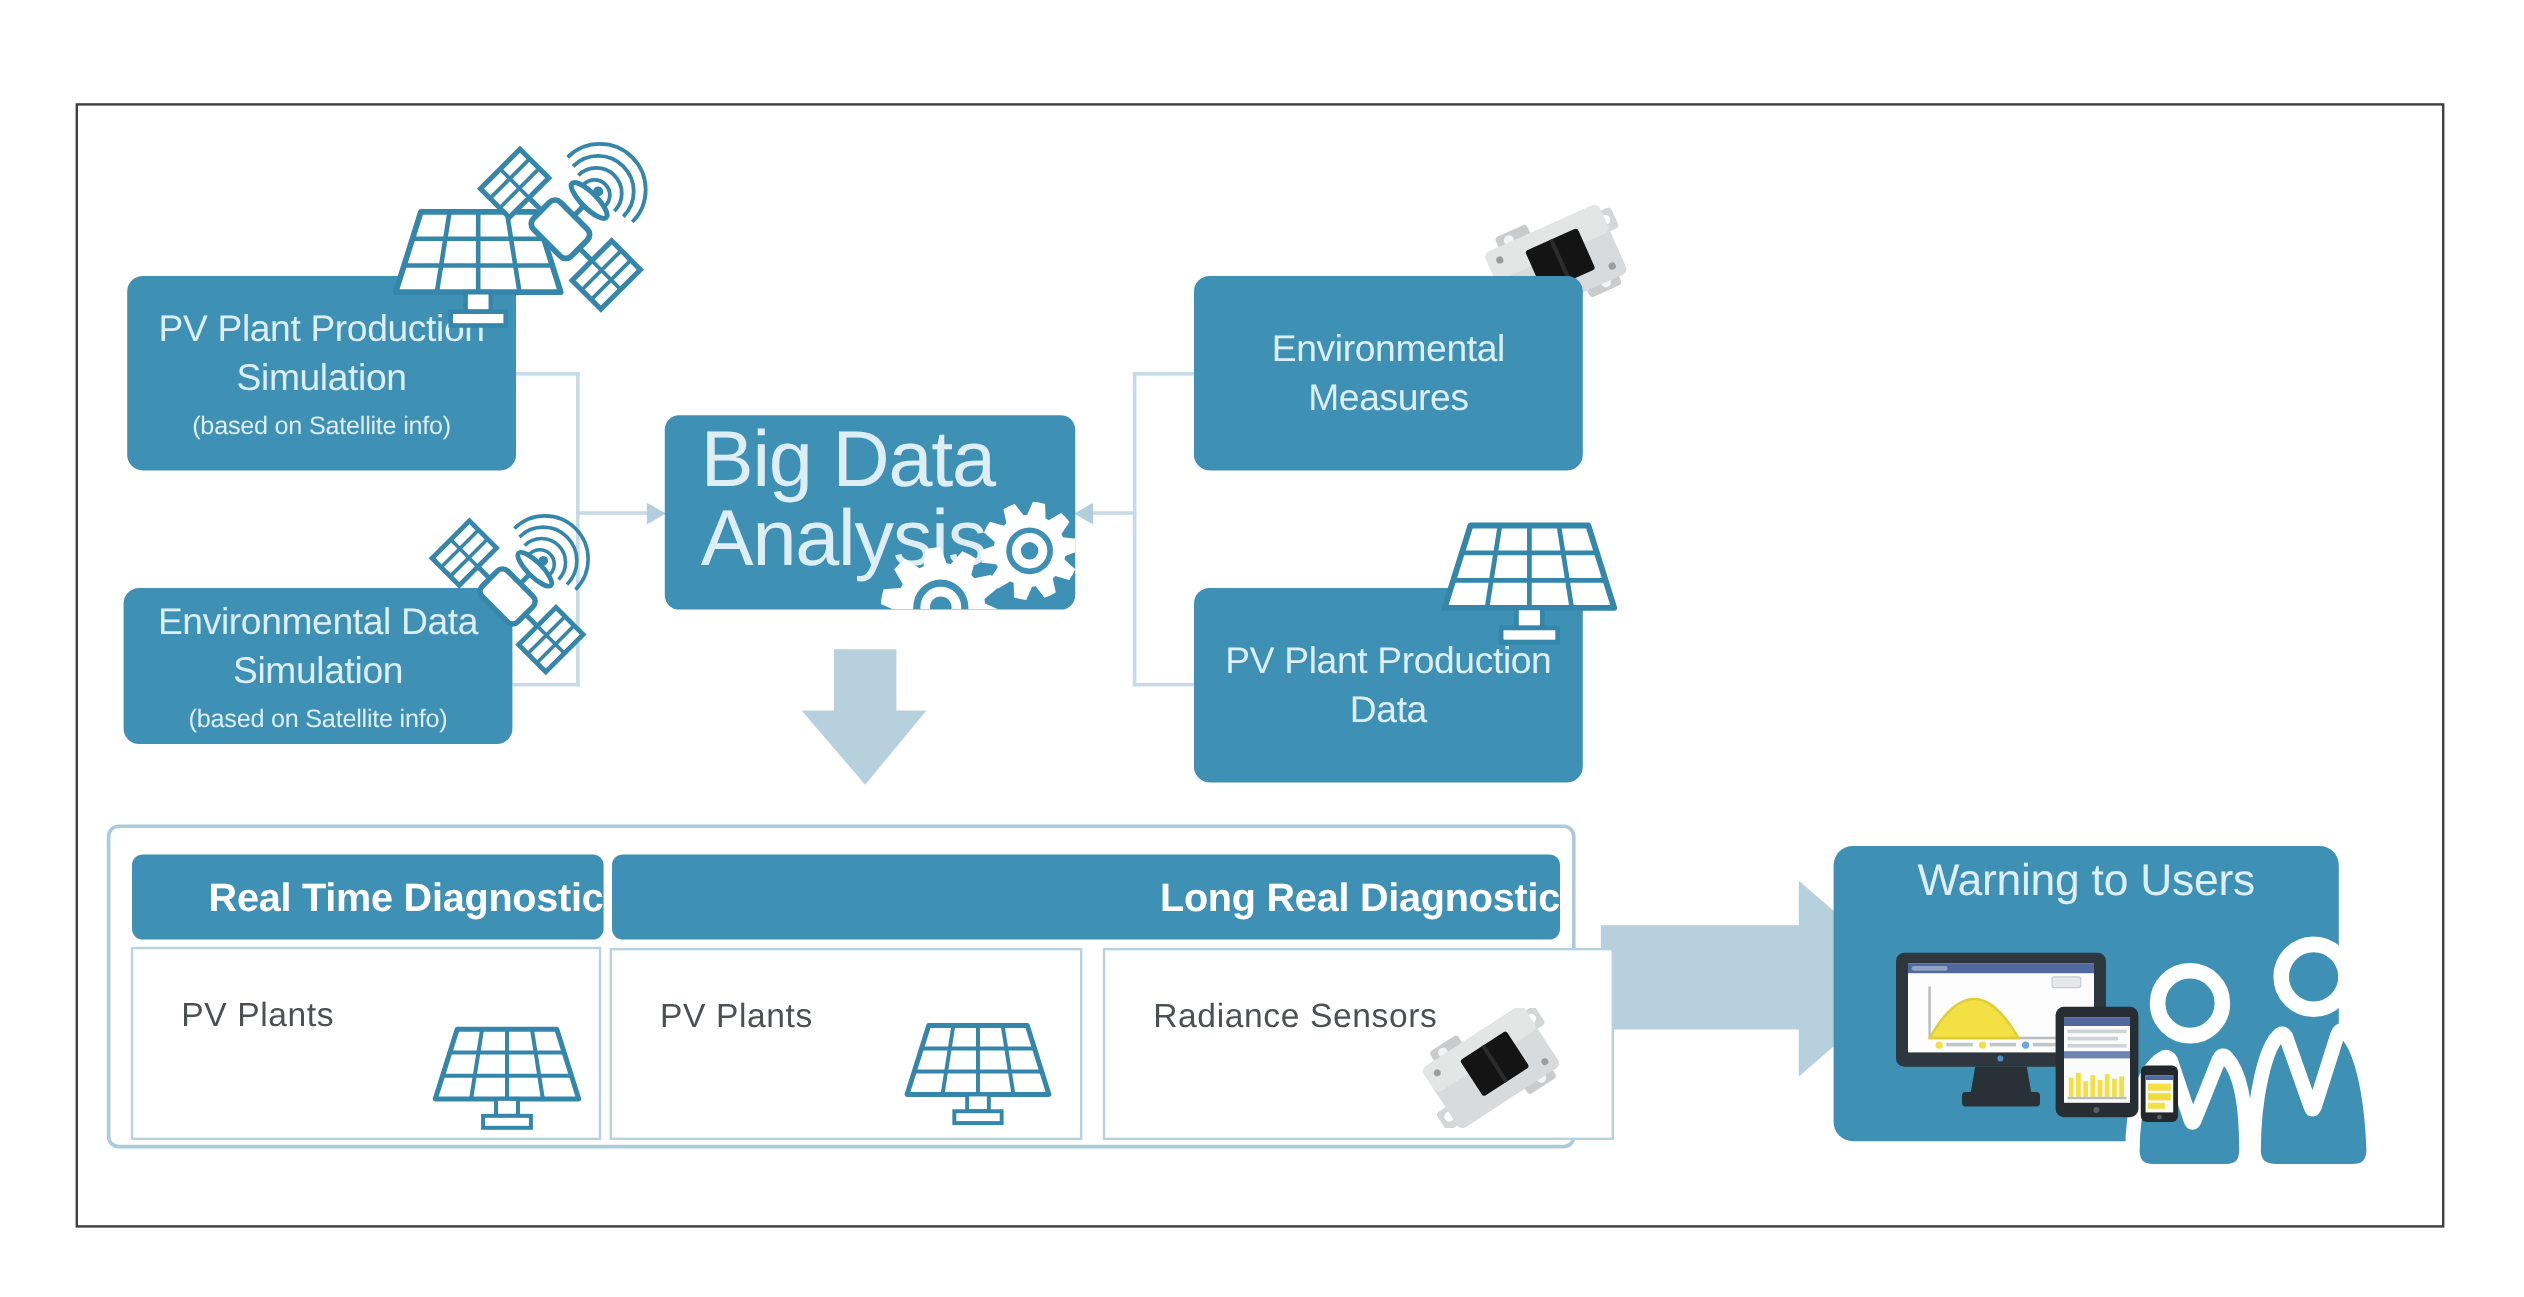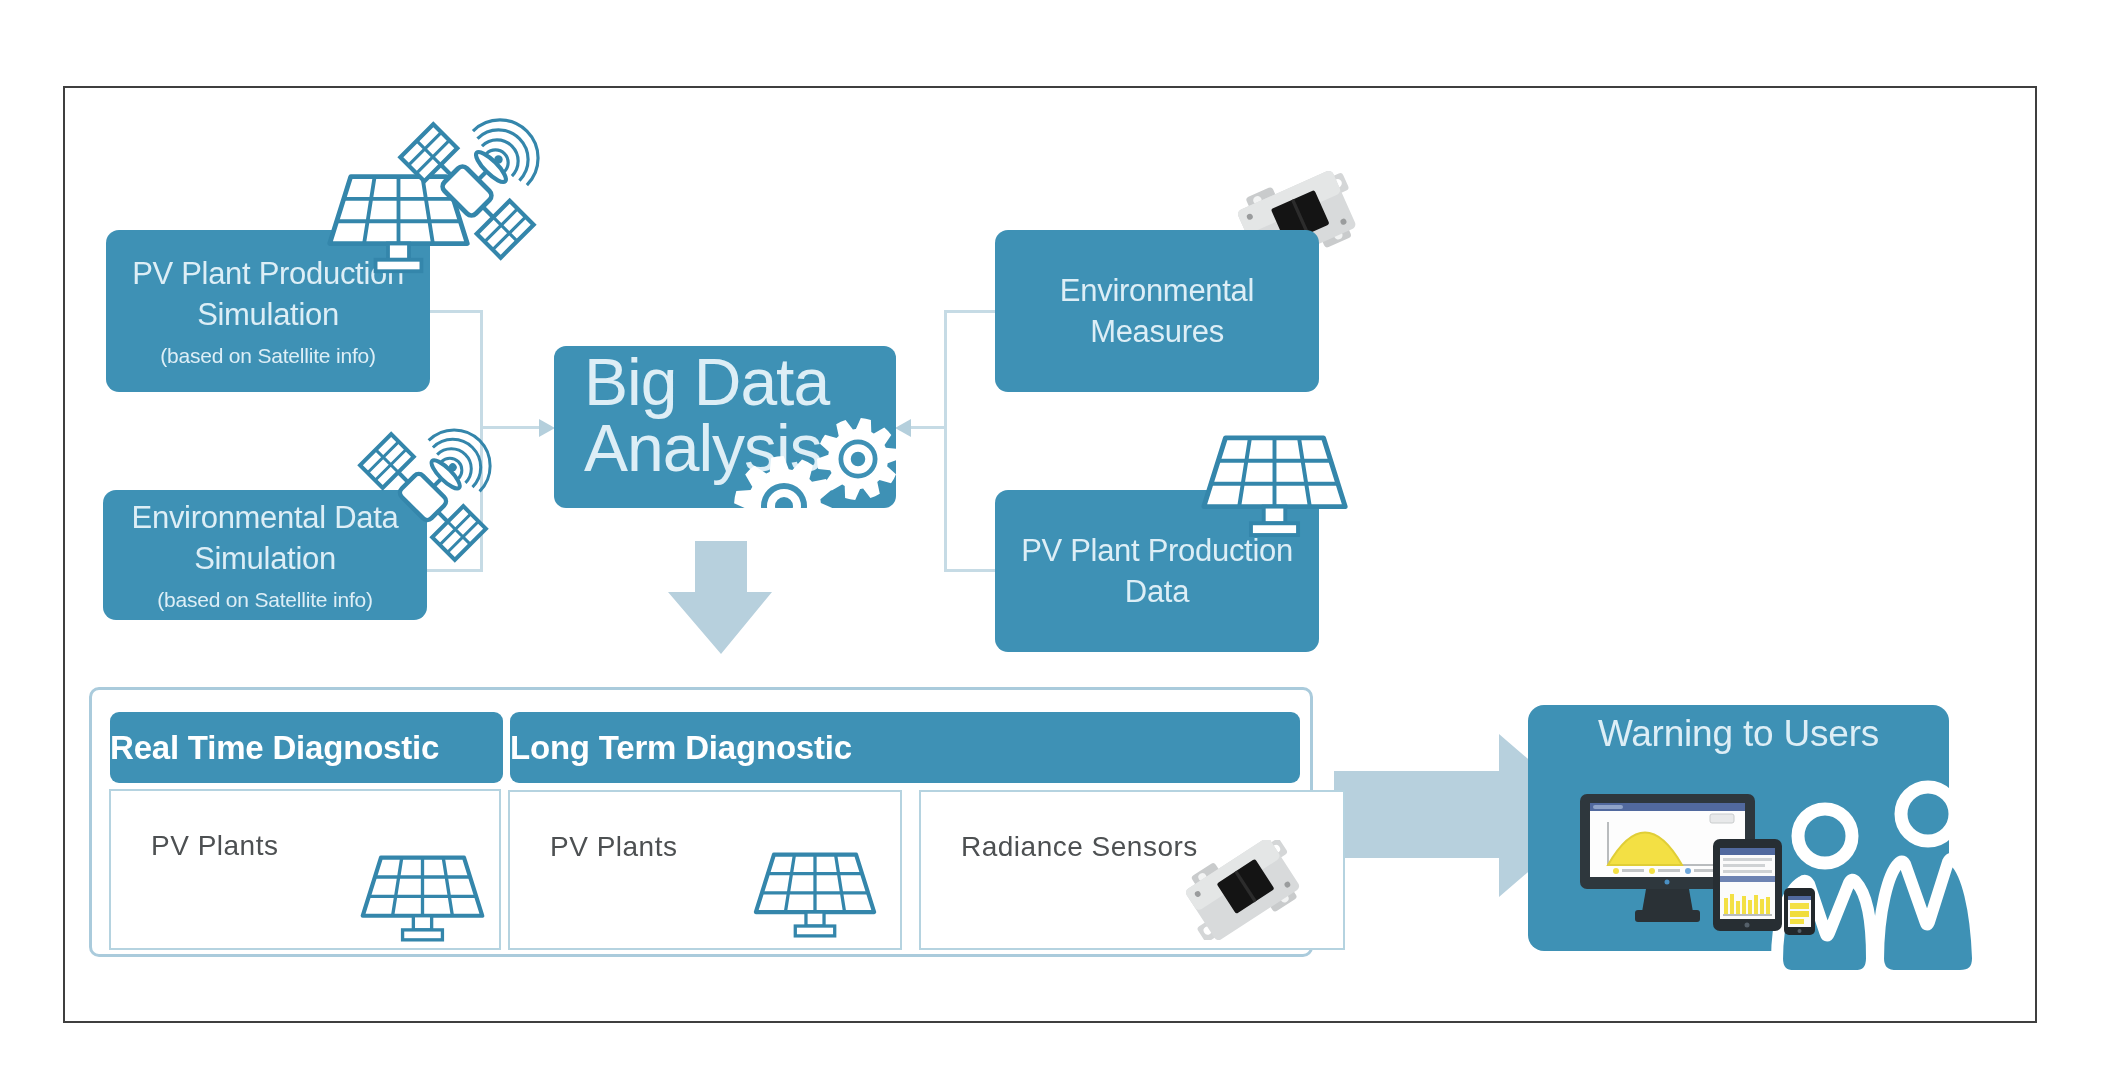--- a/index.html
+++ b/index.html
@@ -22,21 +22,21 @@
     border-left:16px solid var(--line-arrow);}
   .arrowhead-left{position:absolute;width:0;height:0;
     border-top:9px solid transparent;border-bottom:9px solid transparent;
     border-right:16px solid var(--line-arrow);}
   .bigsvg{position:absolute;}
   .tbl{position:absolute;left:89px;top:687px;width:1224px;height:270px;
        border:3px solid var(--table-border);border-radius:10px;background:#fff;
        box-sizing:border-box;}
   .thead{position:absolute;background:var(--teal);border-radius:9px;
          color:#fff;font-weight:bold;font-size:33px;letter-spacing:-0.2px;
-         display:flex;align-items:center;justify-content:flex-start;}
+         display:flex;align-items:center;justify-content:flex-end;}
   .tcell{position:absolute;background:#fff;border:2px solid var(--cell-border);
          box-sizing:border-box;}
   .tcell .lbl{position:absolute;left:40px;top:28px;font-size:28px;line-height:54px;
               color:var(--body-text);letter-spacing:0.5px;}
   .warning{position:absolute;left:1528px;top:705px;width:421px;height:246px;
            background:var(--teal);border-radius:16px;}
   .warning .title{margin-top:8px;text-align:center;color:var(--node-text);
                   font-size:37px;letter-spacing:-0.2px;}
   .icon-abs{position:absolute;}
   svg .teal-st{stroke:var(--icon-teal);fill:#fff;}
@@ -170,21 +170,21 @@
 
   <svg class="bigsvg" style="left:1330px;top:730px" width="270" height="170" viewBox="0 0 270 170">
     <path class="big-arrow" d="M4 41 L169 41 L169 4 L264 85.5 L169 167 L169 128 L4 128 Z" fill="#b7d0dd"></path>
   </svg>
 
   <div class="tbl">
     <div class="thead" style="left:18px;top:22px;width:393px;height:71px">
       <span>Real Time Diagnostic</span>
     </div>
     <div class="thead" style="left:418px;top:22px;width:790px;height:71px">
-      <span>Long Term Diagnostic</span>
+      <span>Long Real Diagnostic</span>
     </div>
 
     <div class="tcell" style="left:17px;top:99px;width:392px;height:161px">
       <div class="lbl">PV Plants</div>
       <svg class="icon-abs" style="left:242px;top:60px" width="139" height="93" viewBox="0 0 160 112">
           <use href="#def-solar-panel"></use>
         </svg>
     </div>
     <div class="tcell" style="left:416px;top:100px;width:394px;height:160px">
       <div class="lbl">PV Plants</div>

